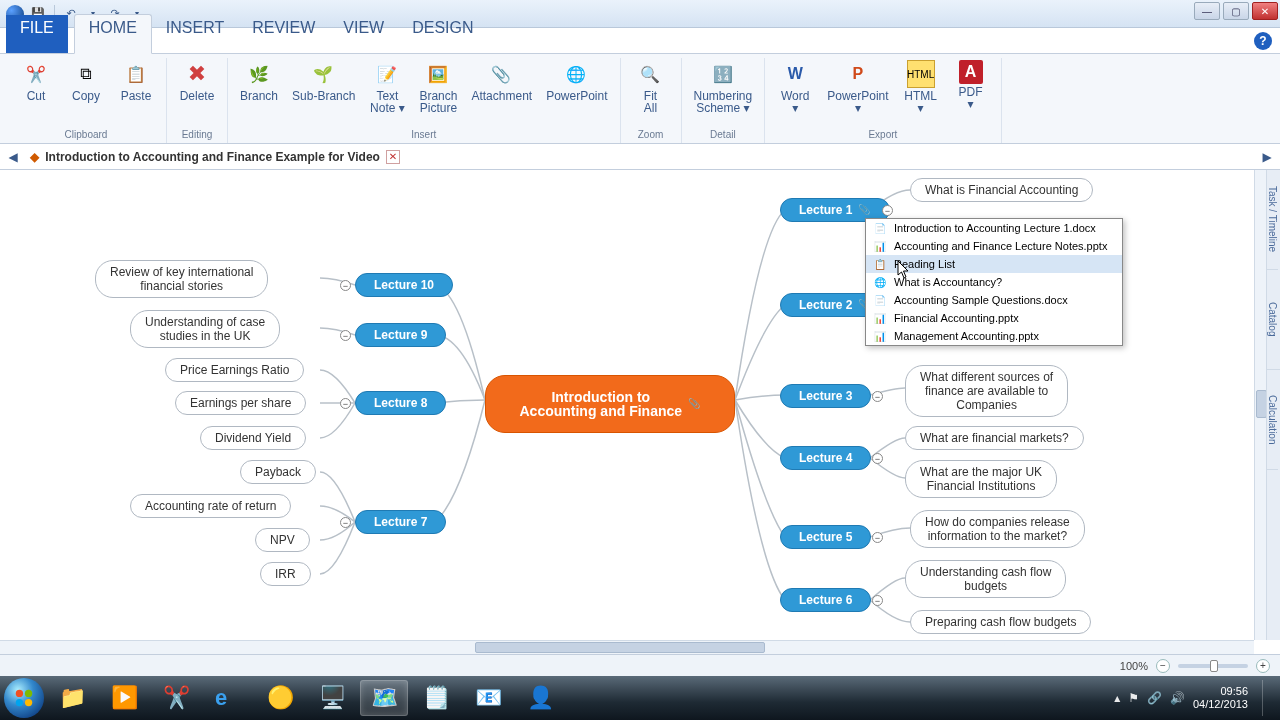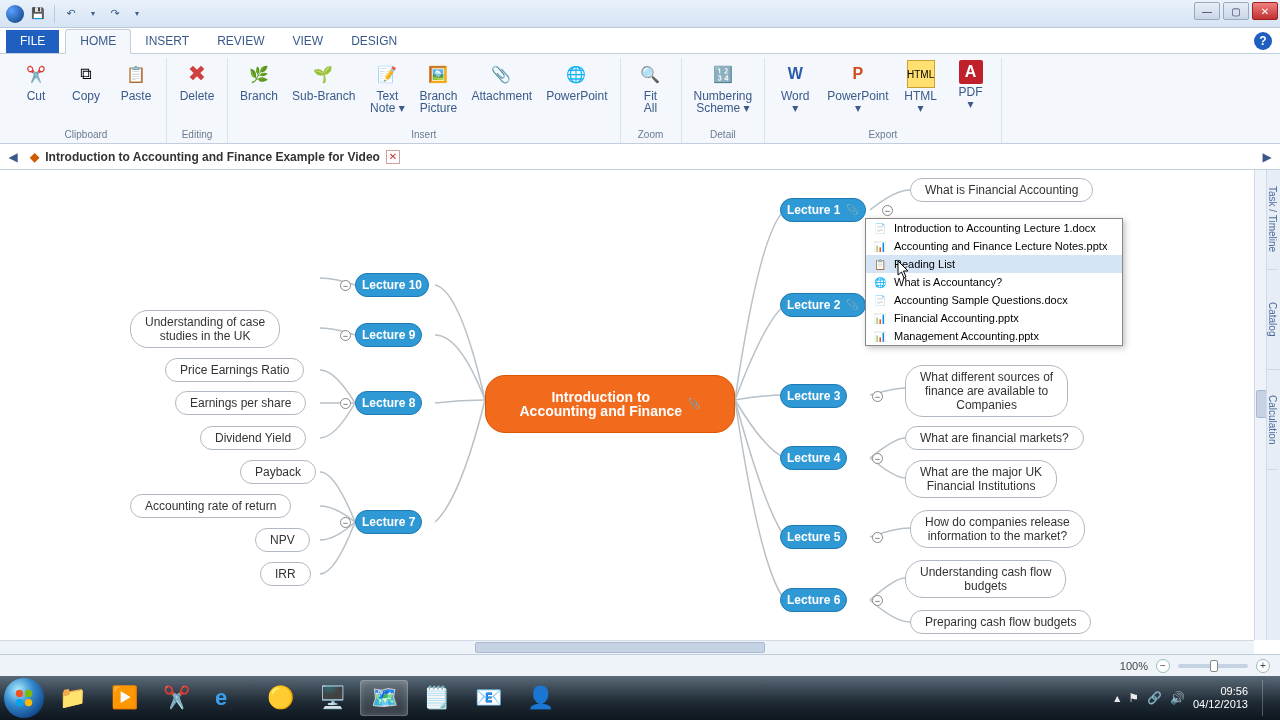--- a/index.html
+++ b/index.html
@@ -10,21 +10,21 @@
 .qat-ico{width:16px;height:16px;display:flex;align-items:center;justify-content:center;font-size:11px;color:#3a5a8a;}
 .qat-ico.orb{background:radial-gradient(circle at 30% 30%,#5aa0ff,#0a3a7a);border-radius:50%;width:18px;height:18px;}
 .sep{width:1px;height:18px;background:#b9c8da;margin:0 2px;}
 .titlebar .mapview{background:#fff;border:1px solid #c0c0c0;border-radius:2px;padding:1px 10px;font-size:11px;}
 .titlebar .titletext{margin-left:18px;color:#555;}
 .winbtns{position:absolute;right:2px;top:2px;display:flex;gap:3px;}
 .winbtn{width:26px;height:18px;background:linear-gradient(#e8eef7,#c9d6e8);border:1px solid #9ab;border-radius:2px;display:flex;align-items:center;justify-content:center;font-size:10px;color:#335;}
 .winbtn.close{background:linear-gradient(#f08080,#c03030);color:#fff;border-color:#a02020;}
 
 .ribtabs{height:26px;background:#fff;display:flex;align-items:flex-end;padding-left:6px;border-bottom:1px solid #c3cedd;position:relative;}
-.ribtab{padding:4px 14px 5px;font-size:12px;color:#3a5a8a;cursor:pointer;}
+.ribtab{padding:4px 14px 16px;font-size:16px;color:#3a5a8a;cursor:pointer;}
 .ribtab.file{background:#1f5fbf;color:#fff;margin-right:6px;}
 .ribtab.active{background:#f4f7fb;border:1px solid #c3cedd;border-bottom:1px solid #f4f7fb;border-radius:3px 3px 0 0;position:relative;top:1px;}
 .help-ico{position:absolute;right:8px;top:4px;width:18px;height:18px;border-radius:50%;background:#1f5fbf;color:#fff;font-size:12px;font-weight:bold;display:flex;align-items:center;justify-content:center;}
 
 .ribbon{height:90px;background:#f4f7fb;border-bottom:1px solid #c3cedd;display:flex;padding:4px 6px 0;}
 .group{display:flex;flex-direction:column;align-items:center;border-right:1px solid #dbe3ee;padding:0 8px;min-width:56px;}
 .group-row{display:flex;gap:6px;flex:1;align-items:flex-start;}
 .gbtn{display:flex;flex-direction:column;align-items:center;gap:2px;padding:2px 4px;cursor:pointer;min-width:44px;}
 .gbtn .ico{width:28px;height:28px;display:flex;align-items:center;justify-content:center;}
 .gbtn .lbl{font-size:12px;color:#3a5a8a;text-align:center;line-height:12px;white-space:pre-line;}
@@ -41,21 +41,21 @@
 .vscroll{position:absolute;right:12px;top:0;bottom:14px;width:14px;background:#eef3f9;border-left:1px solid #d0dae6;}
 .vscroll .thumb{position:absolute;left:1px;right:1px;top:220px;height:28px;background:#c5d2e3;border:1px solid #a9bacf;border-radius:2px;}
 .hscroll{position:absolute;left:0;right:26px;bottom:0;height:14px;background:#eef3f9;border-top:1px solid #d0dae6;}
 .hscroll .thumb{position:absolute;top:1px;bottom:1px;left:475px;width:290px;background:#c5d2e3;border:1px solid #a9bacf;border-radius:2px;}
 
 .sidetabs{position:absolute;right:0;top:0;bottom:14px;width:14px;background:#e7edf5;border-left:1px solid #d0dae6;}
 .sidetab{writing-mode:vertical-rl;font-size:10px;color:#4a6a9a;padding:12px 0;text-align:center;border-bottom:1px solid #d0dae6;height:100px;}
 
 .node{position:absolute;border-radius:18px;border:1px solid;display:flex;align-items:center;justify-content:center;font-size:12px;text-align:center;padding:4px 14px;white-space:pre-line;line-height:14px;}
 .node.center{background:#f26a1b;color:#fff;border-color:#d85400;font-weight:600;font-size:14px;padding:14px 26px;border-radius:20px;}
-.node.lect{background:#2f99d6;color:#fff;border-color:#1f7ab3;font-weight:600;padding:4px 6px;text-align:center;}
+.node.lect{background:#2f99d6;color:#fff;border-color:#1f7ab3;font-weight:600;padding:4px 18px;text-align:center;}
 .node.leaf{background:#fff;color:#333;border-color:#b0b8c2;}
 .clip-ico{font-size:10px;color:#fff;margin-left:6px;opacity:.85;}
 .toggle{position:absolute;width:11px;height:11px;border-radius:50%;background:#fff;border:1px solid #888;display:flex;align-items:center;justify-content:center;font-size:9px;color:#444;}
 
 .attach-popup{position:absolute;background:#fff;border:1px solid #888;box-shadow:2px 2px 6px rgba(0,0,0,.25);font-size:11px;min-width:258px;}
 .attach-popup .row{display:flex;align-items:center;gap:6px;padding:2px 8px;cursor:pointer;}
 .attach-popup .row.hover{background:#d6e5f5;}
 .file-ico{width:14px;height:14px;display:flex;align-items:center;justify-content:center;font-size:10px;}
 
 svg.conns{position:absolute;left:0;top:0;pointer-events:none;}
@@ -304,20 +304,22 @@
     <div class="node leaf" style="left:910px;top:8px;"><span>What is Financial Accounting</span></div>
     <div class="node leaf" style="left:905px;top:256px;"><span>What are financial markets?</span></div>
     <div class="node leaf" style="left:905px;top:290px;"><span>What are the major UK
 Financial Institutions</span></div>
     <div class="node leaf" style="left:910px;top:340px;"><span>How do companies release
 information to the market?</span></div>
     <div class="node leaf" style="left:905px;top:390px;"><span>Understanding cash flow
 budgets</span></div>
     <div class="node leaf" style="left:910px;top:440px;"><span>Preparing cash flow budgets</span></div>
 
+    <div class="node leaf" style="left:95px;top:90px;"><span>Review of key international
+financial stories</span></div>
     <div class="node leaf" style="left:130px;top:140px;"><span>Understanding of case
 studies in the UK</span></div>
     <div class="node leaf" style="left:165px;top:188px;"><span>Price Earnings Ratio</span></div>
     <div class="node leaf" style="left:175px;top:221px;align-items:center;"><span>Earnings per share</span></div>
     <div class="node leaf" style="left:200px;top:256px;"><span>Dividend Yield</span></div>
     <div class="node leaf" style="left:240px;top:290px;"><span>Payback</span></div>
     <div class="node leaf" style="left:130px;top:324px;"><span>Accounting rate of return</span></div>
     <div class="node leaf" style="left:255px;top:358px;"><span>NPV</span></div>
     <div class="node leaf" style="left:260px;top:392px;"><span>IRR</span></div>
 

